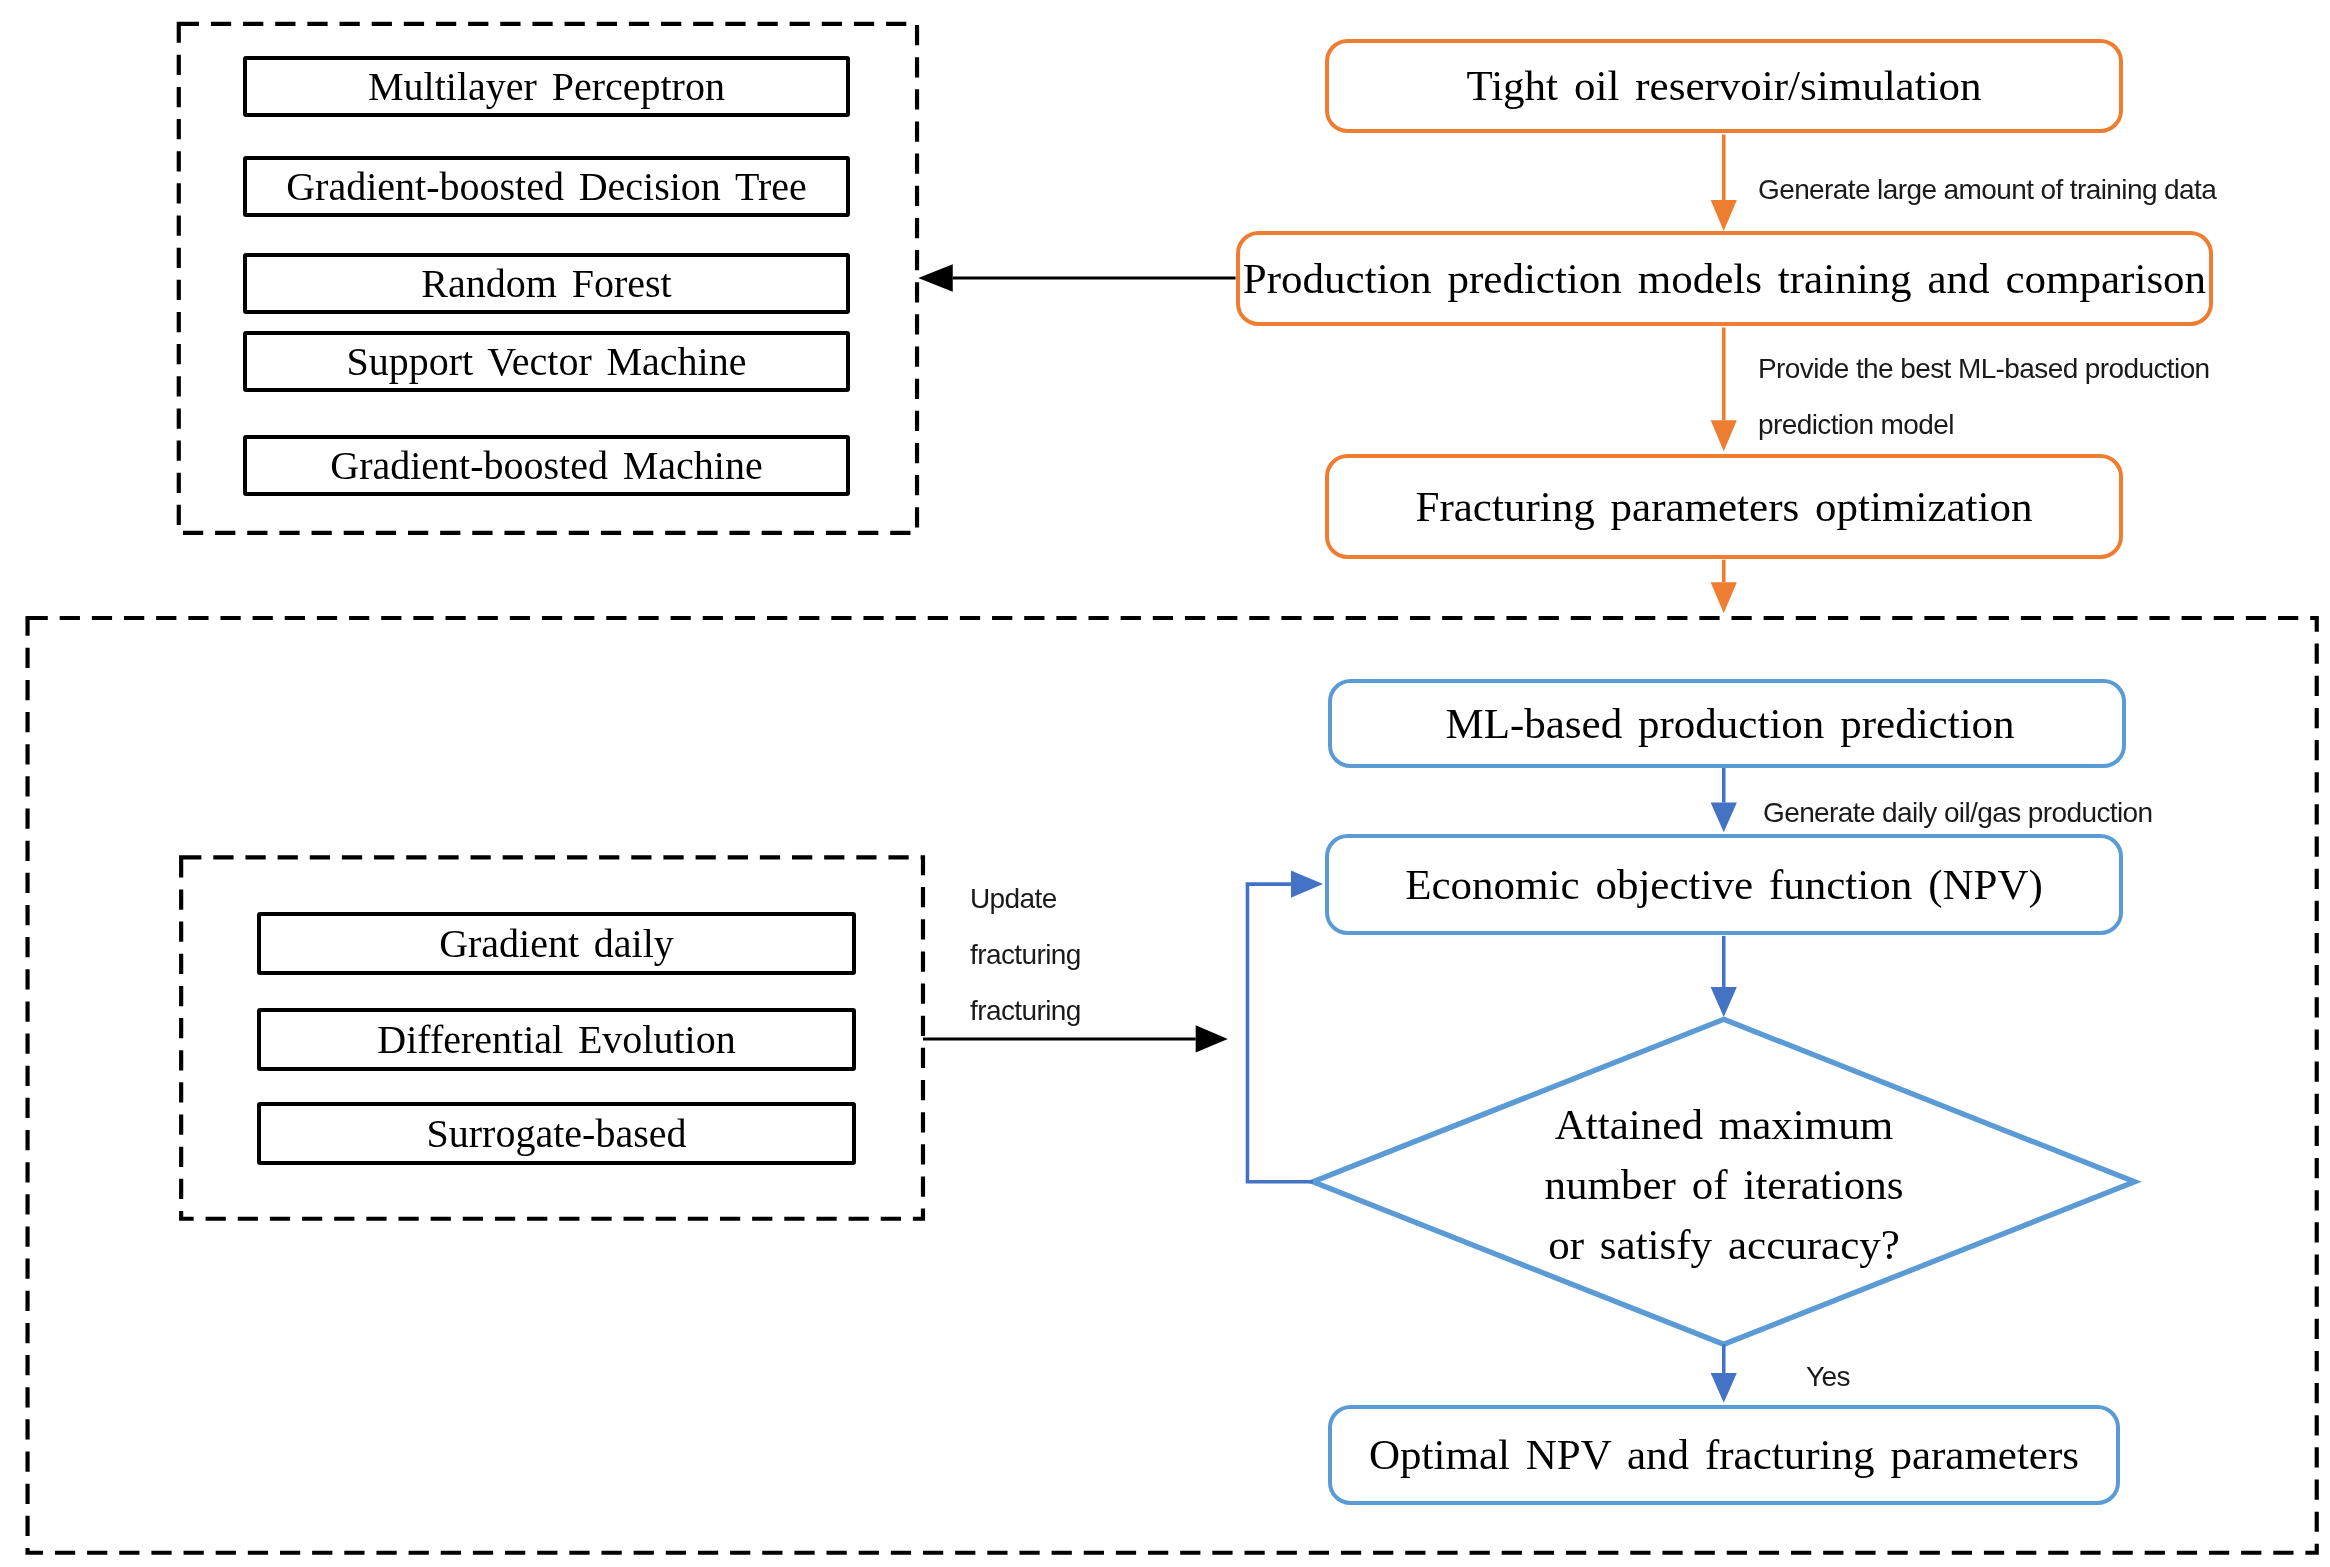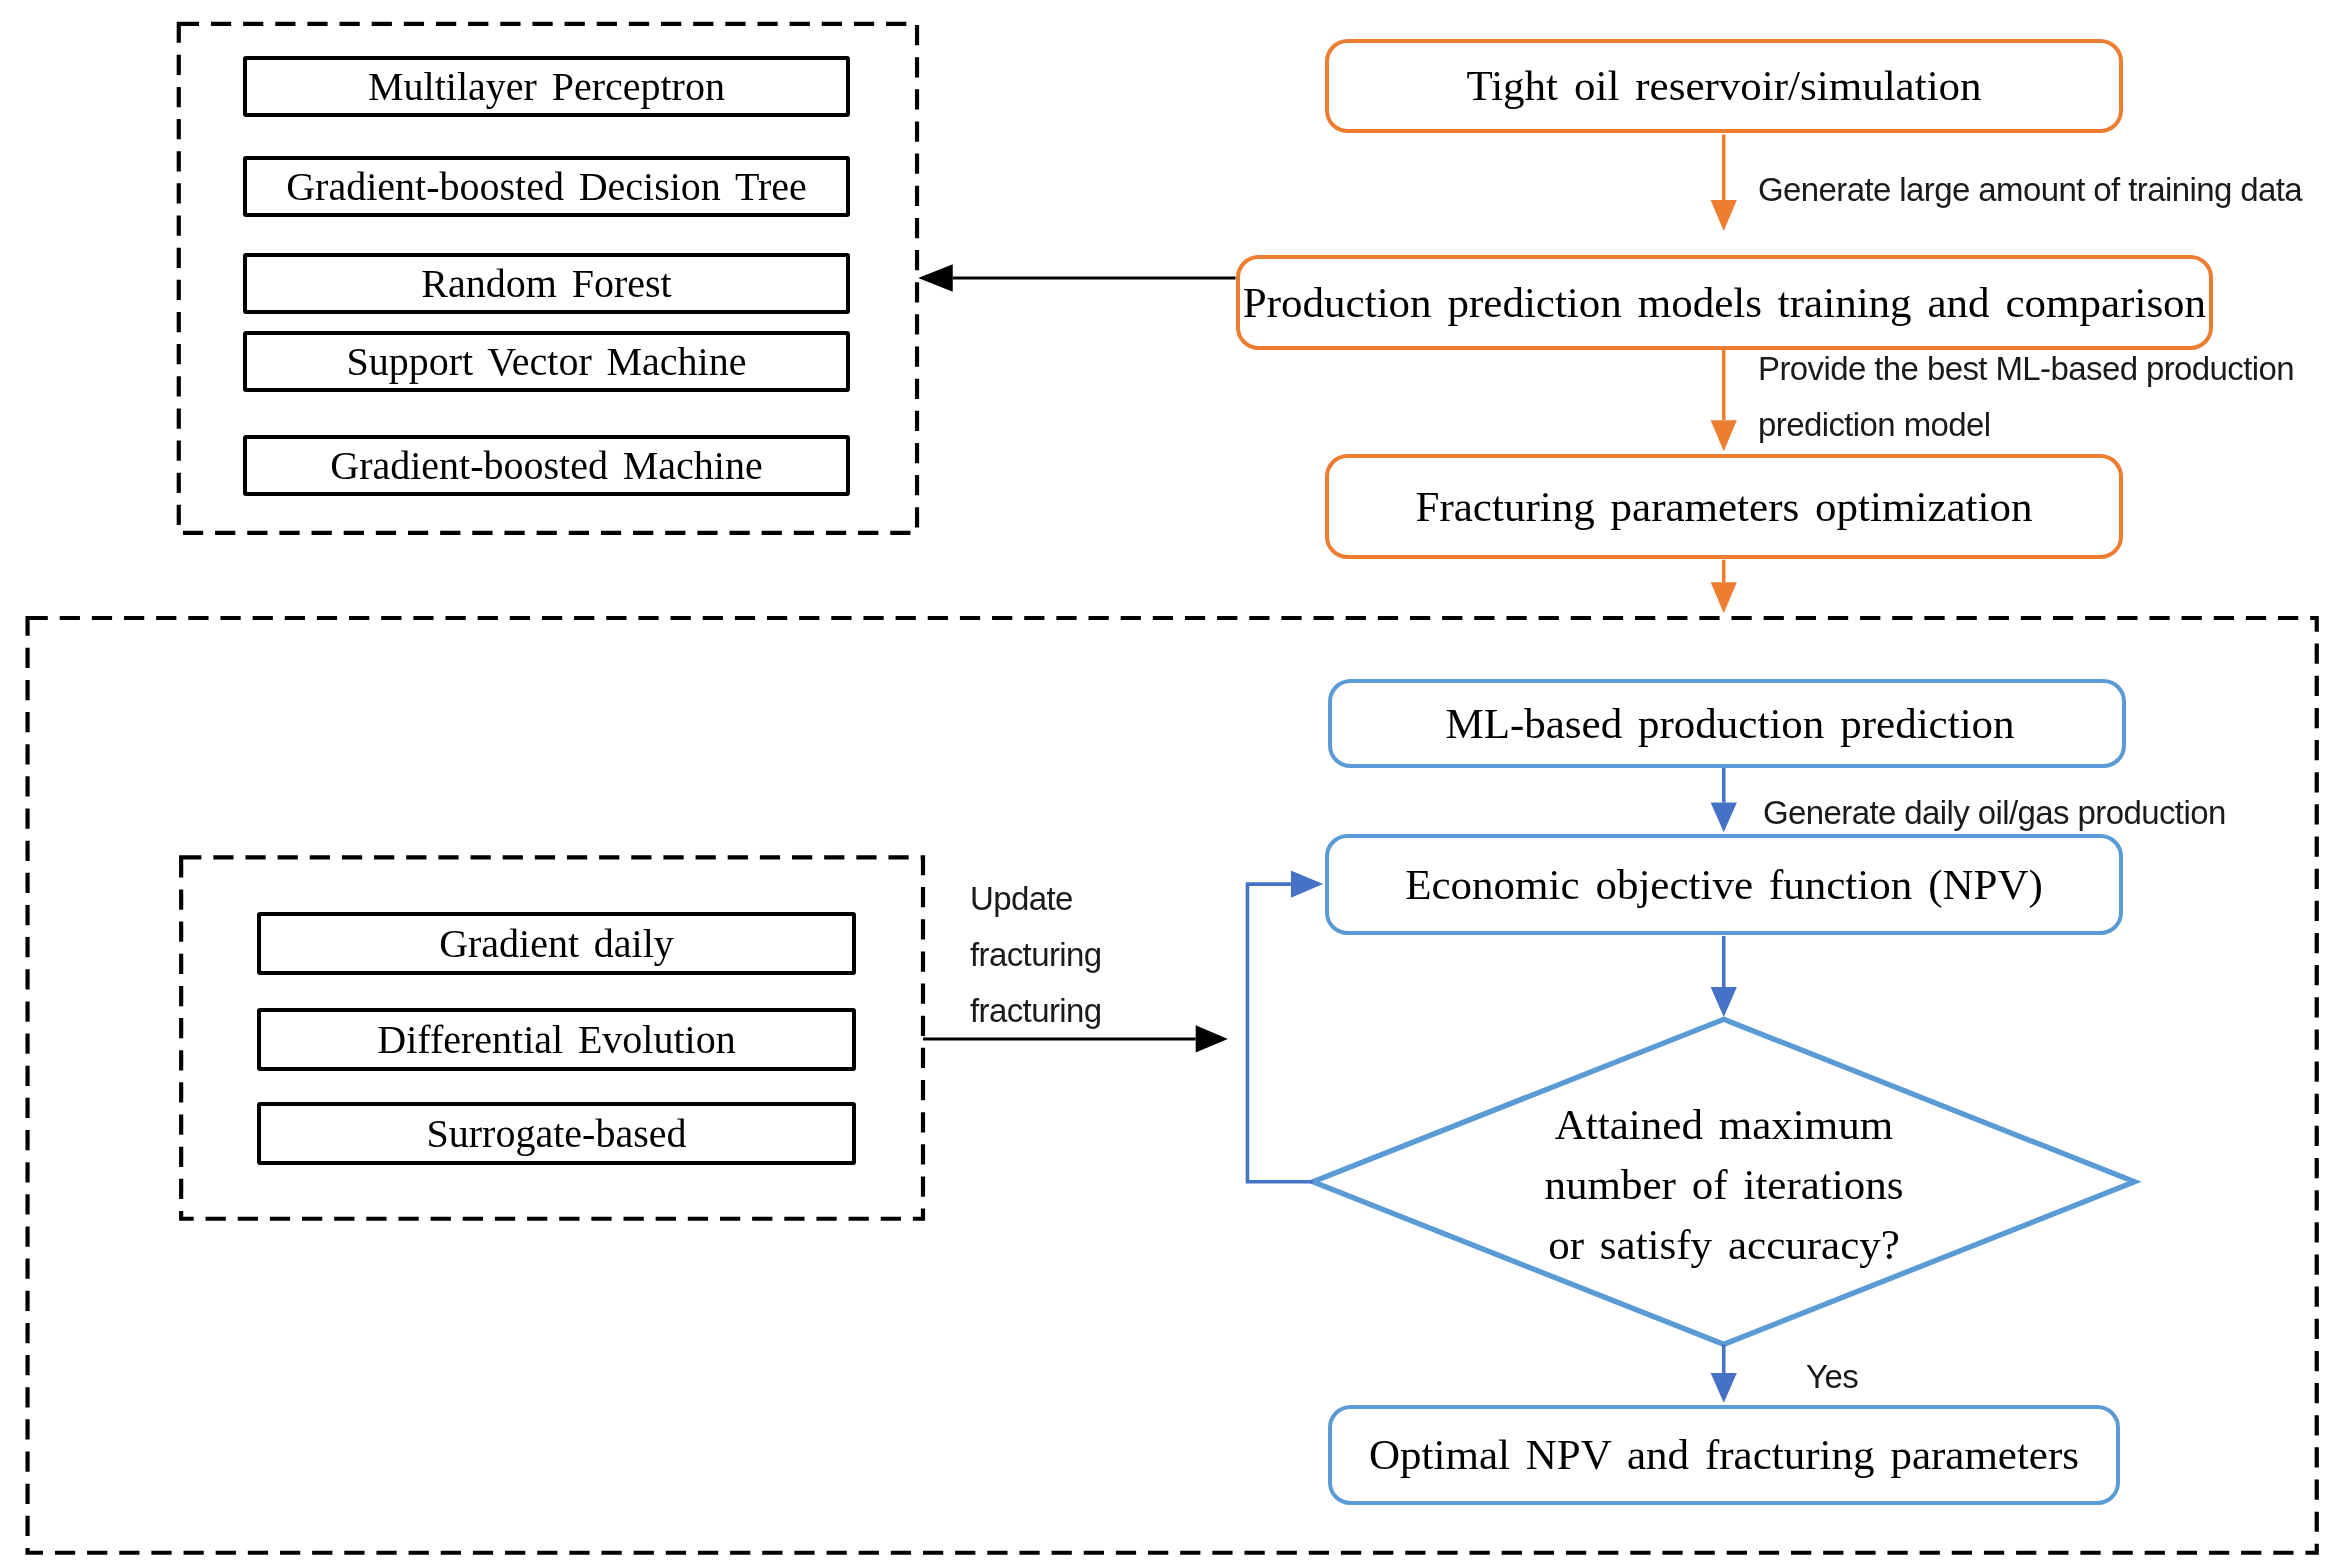--- a/index.html
+++ b/index.html
@@ -40,21 +40,21 @@
     font-size: 43px;
   }
   .blue-node {
     border: 4.8px solid #5B9BD5;
     border-radius: 22.6px;
     font-size: 43px;
   }
   .annotation {
     position: absolute;
     font-family: "Liberation Sans", "DejaVu Sans", sans-serif;
-    font-size: 33px;
+    font-size: 28px;
     letter-spacing: -0.6px;
     line-height: 56px;
     color: #1a1a1a;
     white-space: nowrap;
   }
   .diamond-label {
     position: absolute;
     left: 1426px;
     top: 1095px;
     width: 596px;
@@ -107,21 +107,21 @@
     <polygon points="2062,1745 2008,1722 2008,1768" fill="#000000"></polygon>
   </svg>
 
   <div class="node small-node" style="left:243px; top:56px; width:607px; height:61px;">Multilayer Perceptron</div>
   <div class="node small-node" style="left:243px; top:156px; width:607px; height:61px;">Gradient-boosted Decision Tree</div>
   <div class="node small-node" style="left:243px; top:253px; width:607px; height:61px;">Random Forest</div>
   <div class="node small-node" style="left:243px; top:331px; width:607px; height:61px;">Support Vector Machine</div>
   <div class="node small-node" style="left:243px; top:435px; width:607px; height:61px;">Gradient-boosted Machine</div>
 
   <div class="node orange-node" style="left:1325px; top:39px; width:798px; height:94px;">Tight oil reservoir/simulation</div>
-  <div class="node orange-node" style="left:1236px; top:231px; width:977px; height:95px;margin-top:24px;">Production prediction models training and comparison</div>
+  <div class="node orange-node" style="left:1236px; top:231px; width:977px; height:95px;">Production prediction models training and comparison</div>
   <div class="node orange-node" style="left:1325px; top:454px; width:798px; height:105px;">Fracturing parameters optimization</div>
 
   <div class="node blue-node" style="left:1328px; top:679px; width:798px; height:89px;padding-left:6px;">ML-based production prediction</div>
   <div class="node blue-node" style="left:1325px; top:834px; width:798px; height:101px;">Economic objective function (NPV)</div>
   <div class="node blue-node" style="left:1328px; top:1405px; width:792px; height:100px;">Optimal NPV and fracturing parameters</div>
 
   <div class="diamond-label">
     <div>Attained maximum</div>
     <div>number of iterations</div>
     <div>or satisfy accuracy?</div>

